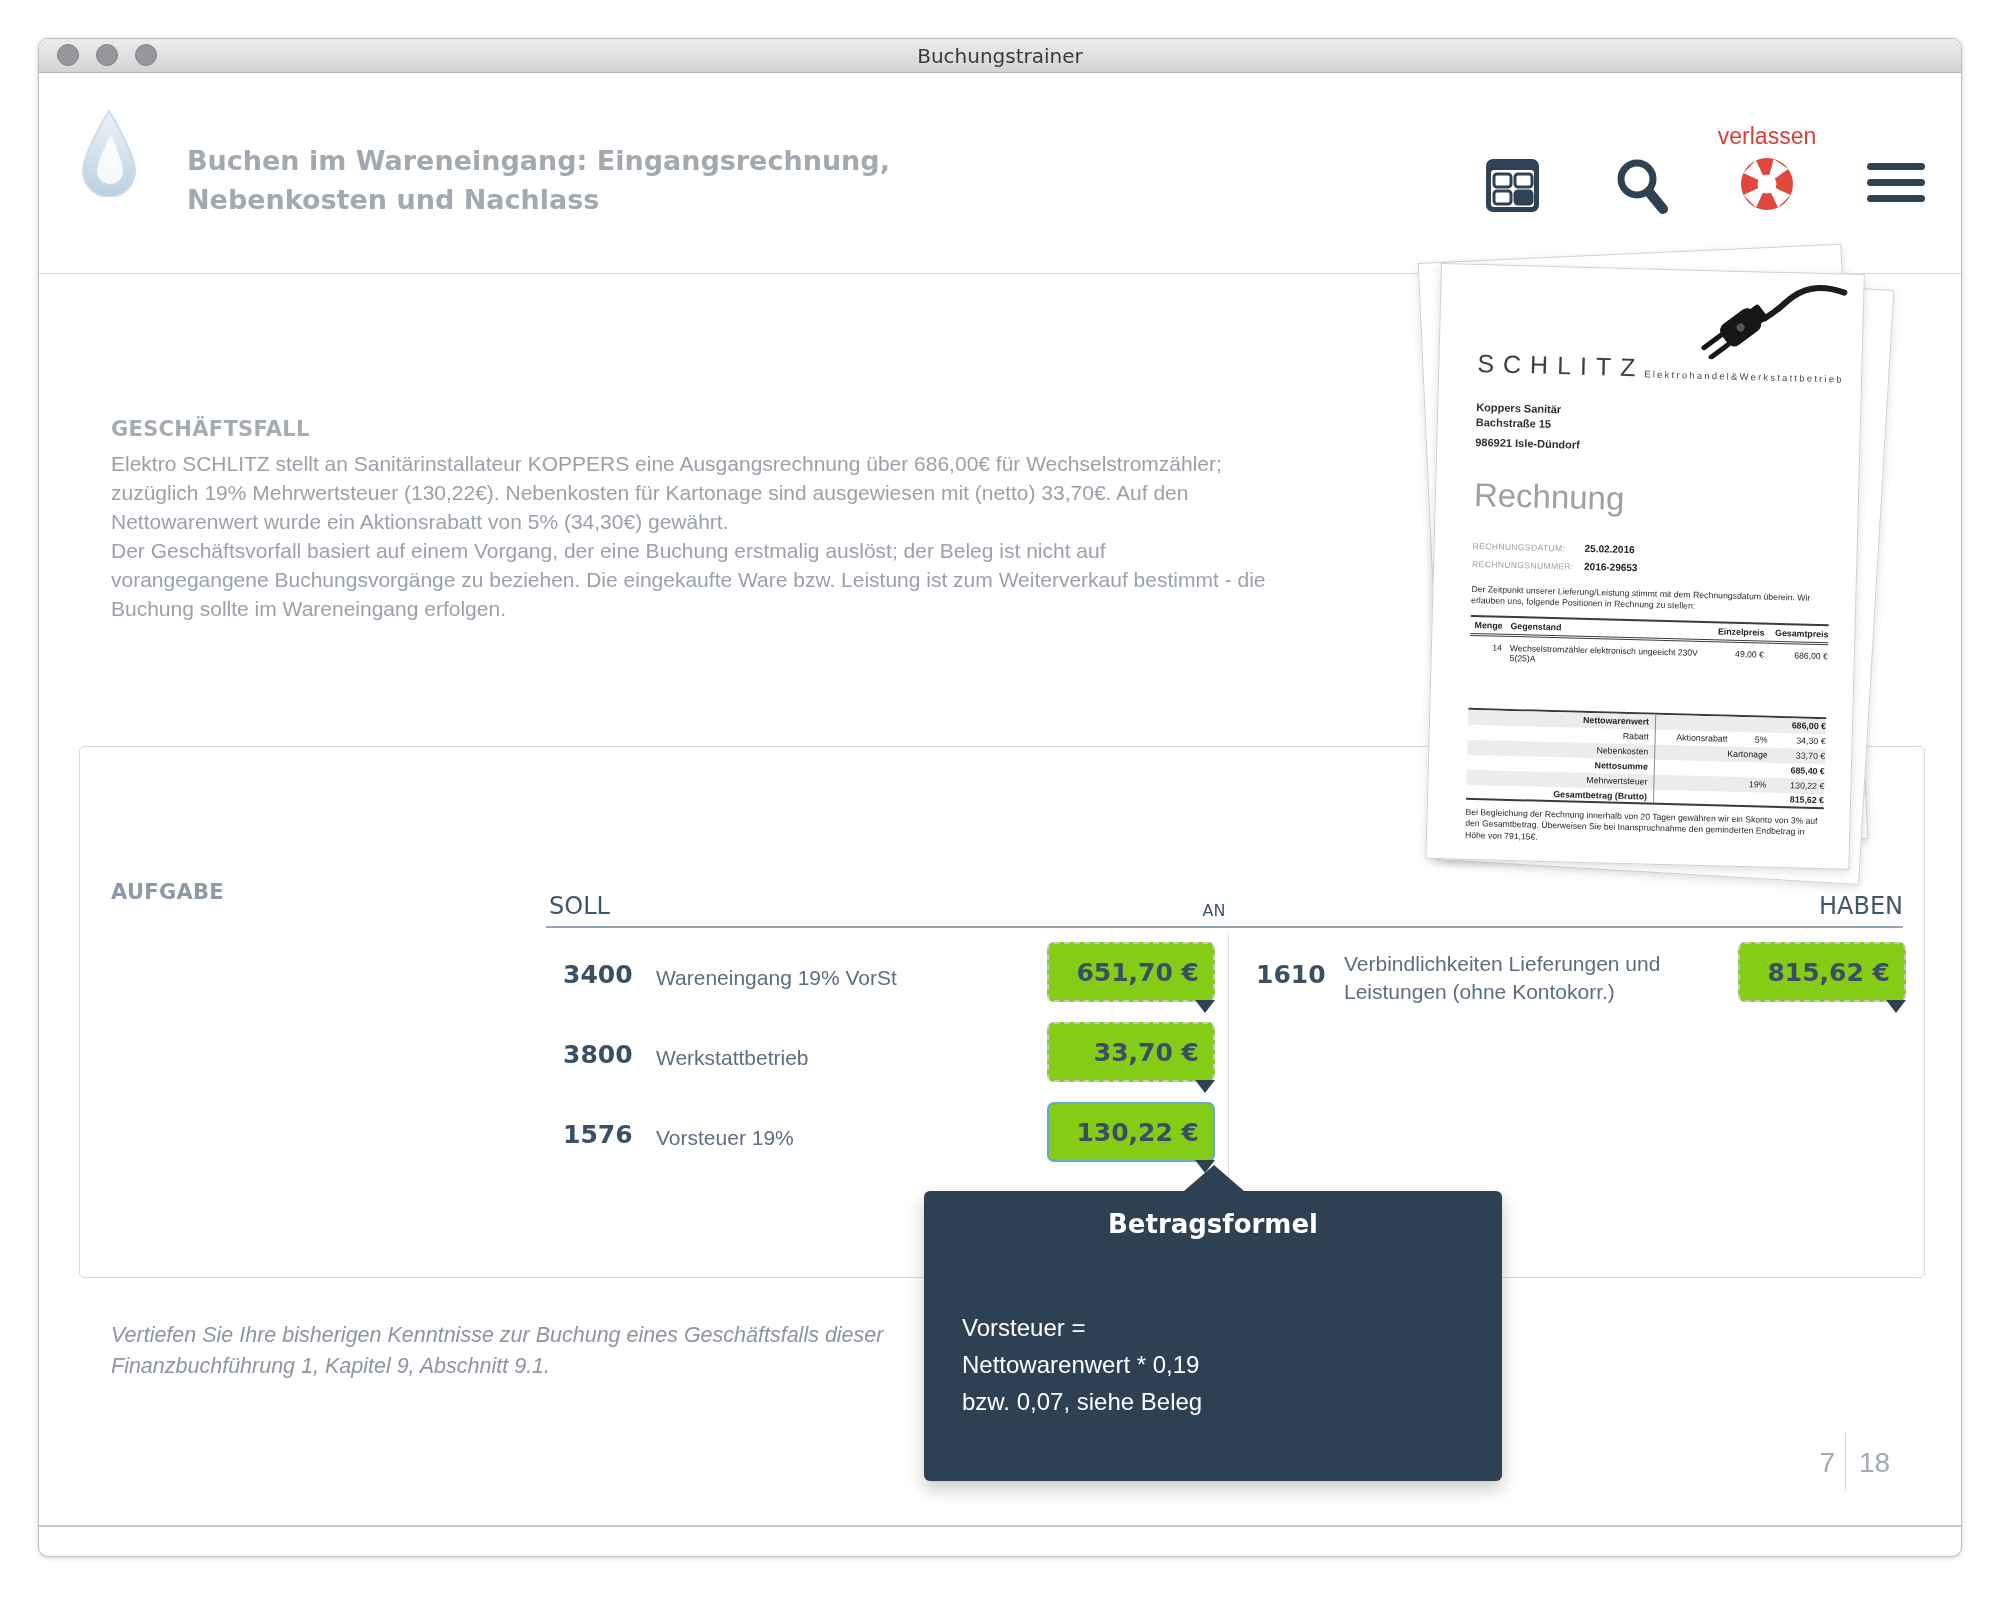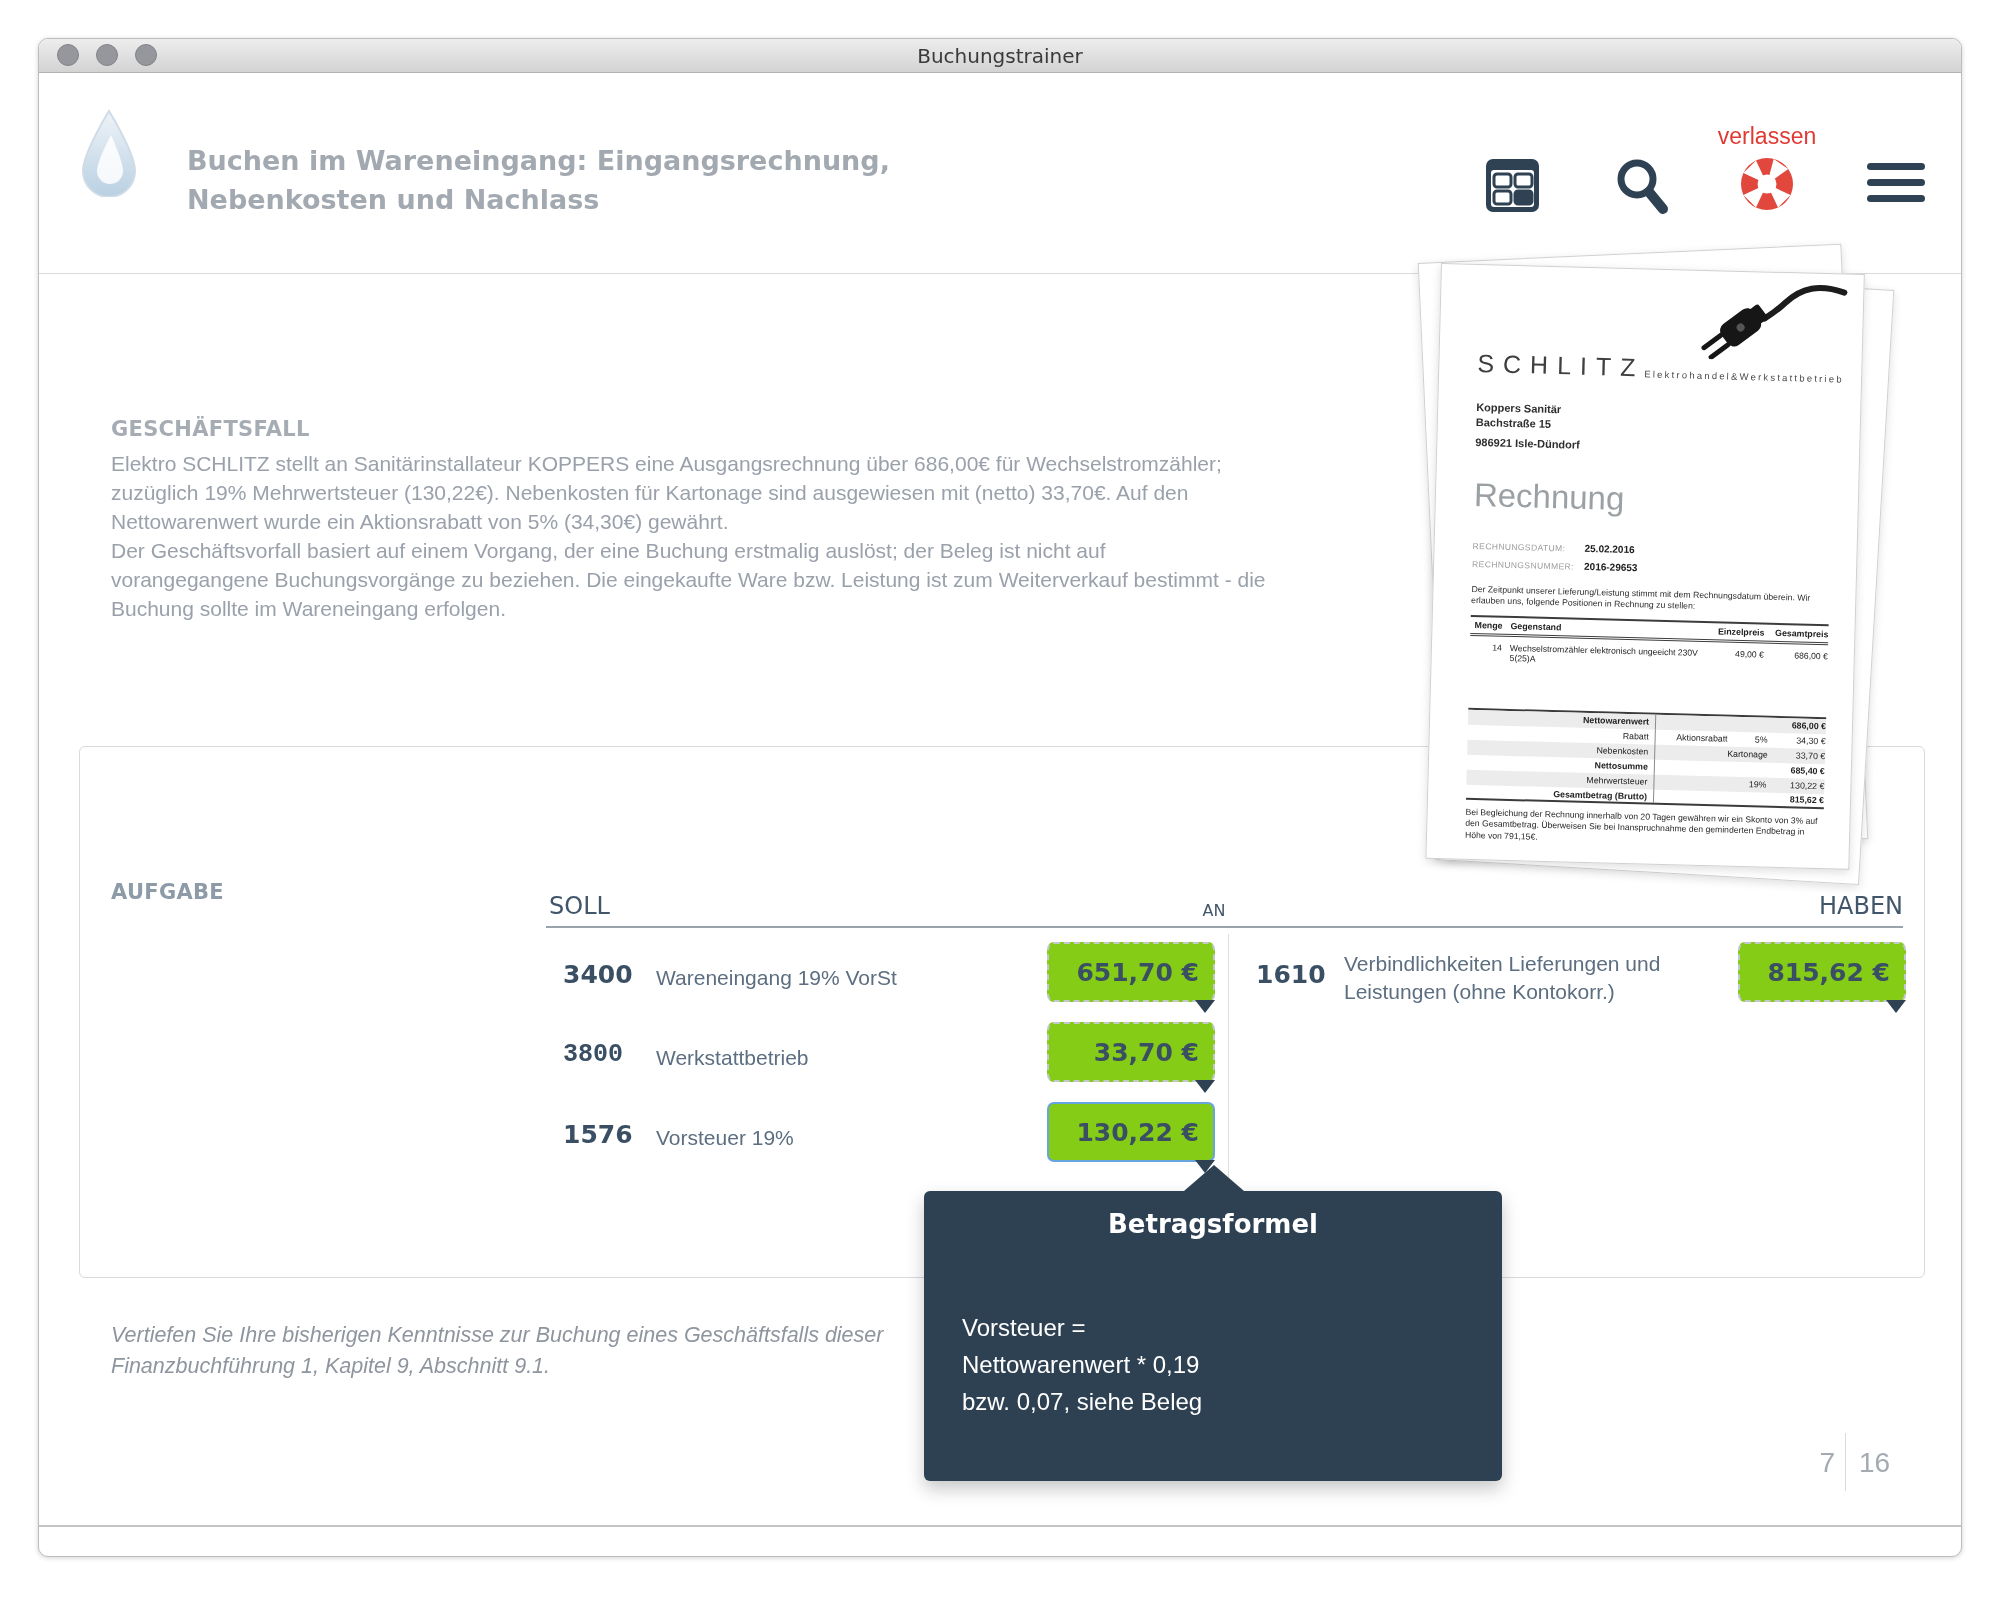--- a/index.html
+++ b/index.html
@@ -184,21 +184,21 @@
   <div class="abs bk-underline"></div>
   <div class="abs bk-vdiv"></div>
 
   <div class="abs account" style="left:524px; top:921px;">3400</div>
   <div class="abs acc-name" style="left:617px; top:925px;">Wareneingang 19% VorSt</div>
   <div class="abs amt-box" style="left:1008px; top:903px;">
     <span class="amt">651,70 €</span>
     <span class="tri"></span>
   </div>
 
-  <div class="abs account" style="left:524px; top:1001px;font-family:Liberation Mono, monospace;">3800</div>
+  <div class="abs account" style="left:524px; top:1001px;">3800</div>
   <div class="abs acc-name" style="left:617px; top:1005px;">Werkstattbetrieb</div>
   <div class="abs amt-box" style="left:1008px; top:983px;">
     <span class="amt">33,70 €</span>
     <span class="tri"></span>
   </div>
 
   <div class="abs account" style="left:524px; top:1081px;">1576</div>
   <div class="abs acc-name" style="left:617px; top:1085px;">Vorsteuer 19%</div>
   <div class="abs amt-box active" style="left:1008px; top:1063px;">
     <span class="amt">130,22 €</span>
@@ -322,16 +322,16 @@
       <div>Nettowarenwert * 0,19</div>
       <div>bzw. 0,07, siehe Beleg</div>
     </div>
   </div>
 
   <div class="abs note-line" style="top:1284px;">Vertiefen Sie Ihre bisherigen Kenntnisse zur Buchung eines Geschäftsfalls dieser</div>
   <div class="abs note-line" style="top:1315px;">Finanzbuchführung 1, Kapitel 9, Abschnitt 9.1.</div>
 
   <div class="abs pager-num" style="left:1752px; width:44px; text-align:right;">7</div>
   <div class="abs pager-div"></div>
-  <div class="abs pager-num" style="left:1820px;">16</div>
+  <div class="abs pager-num" style="left:1820px;">18</div>
 
   <div class="abs bottombar"></div>
 </div>
 
 </body></html>

